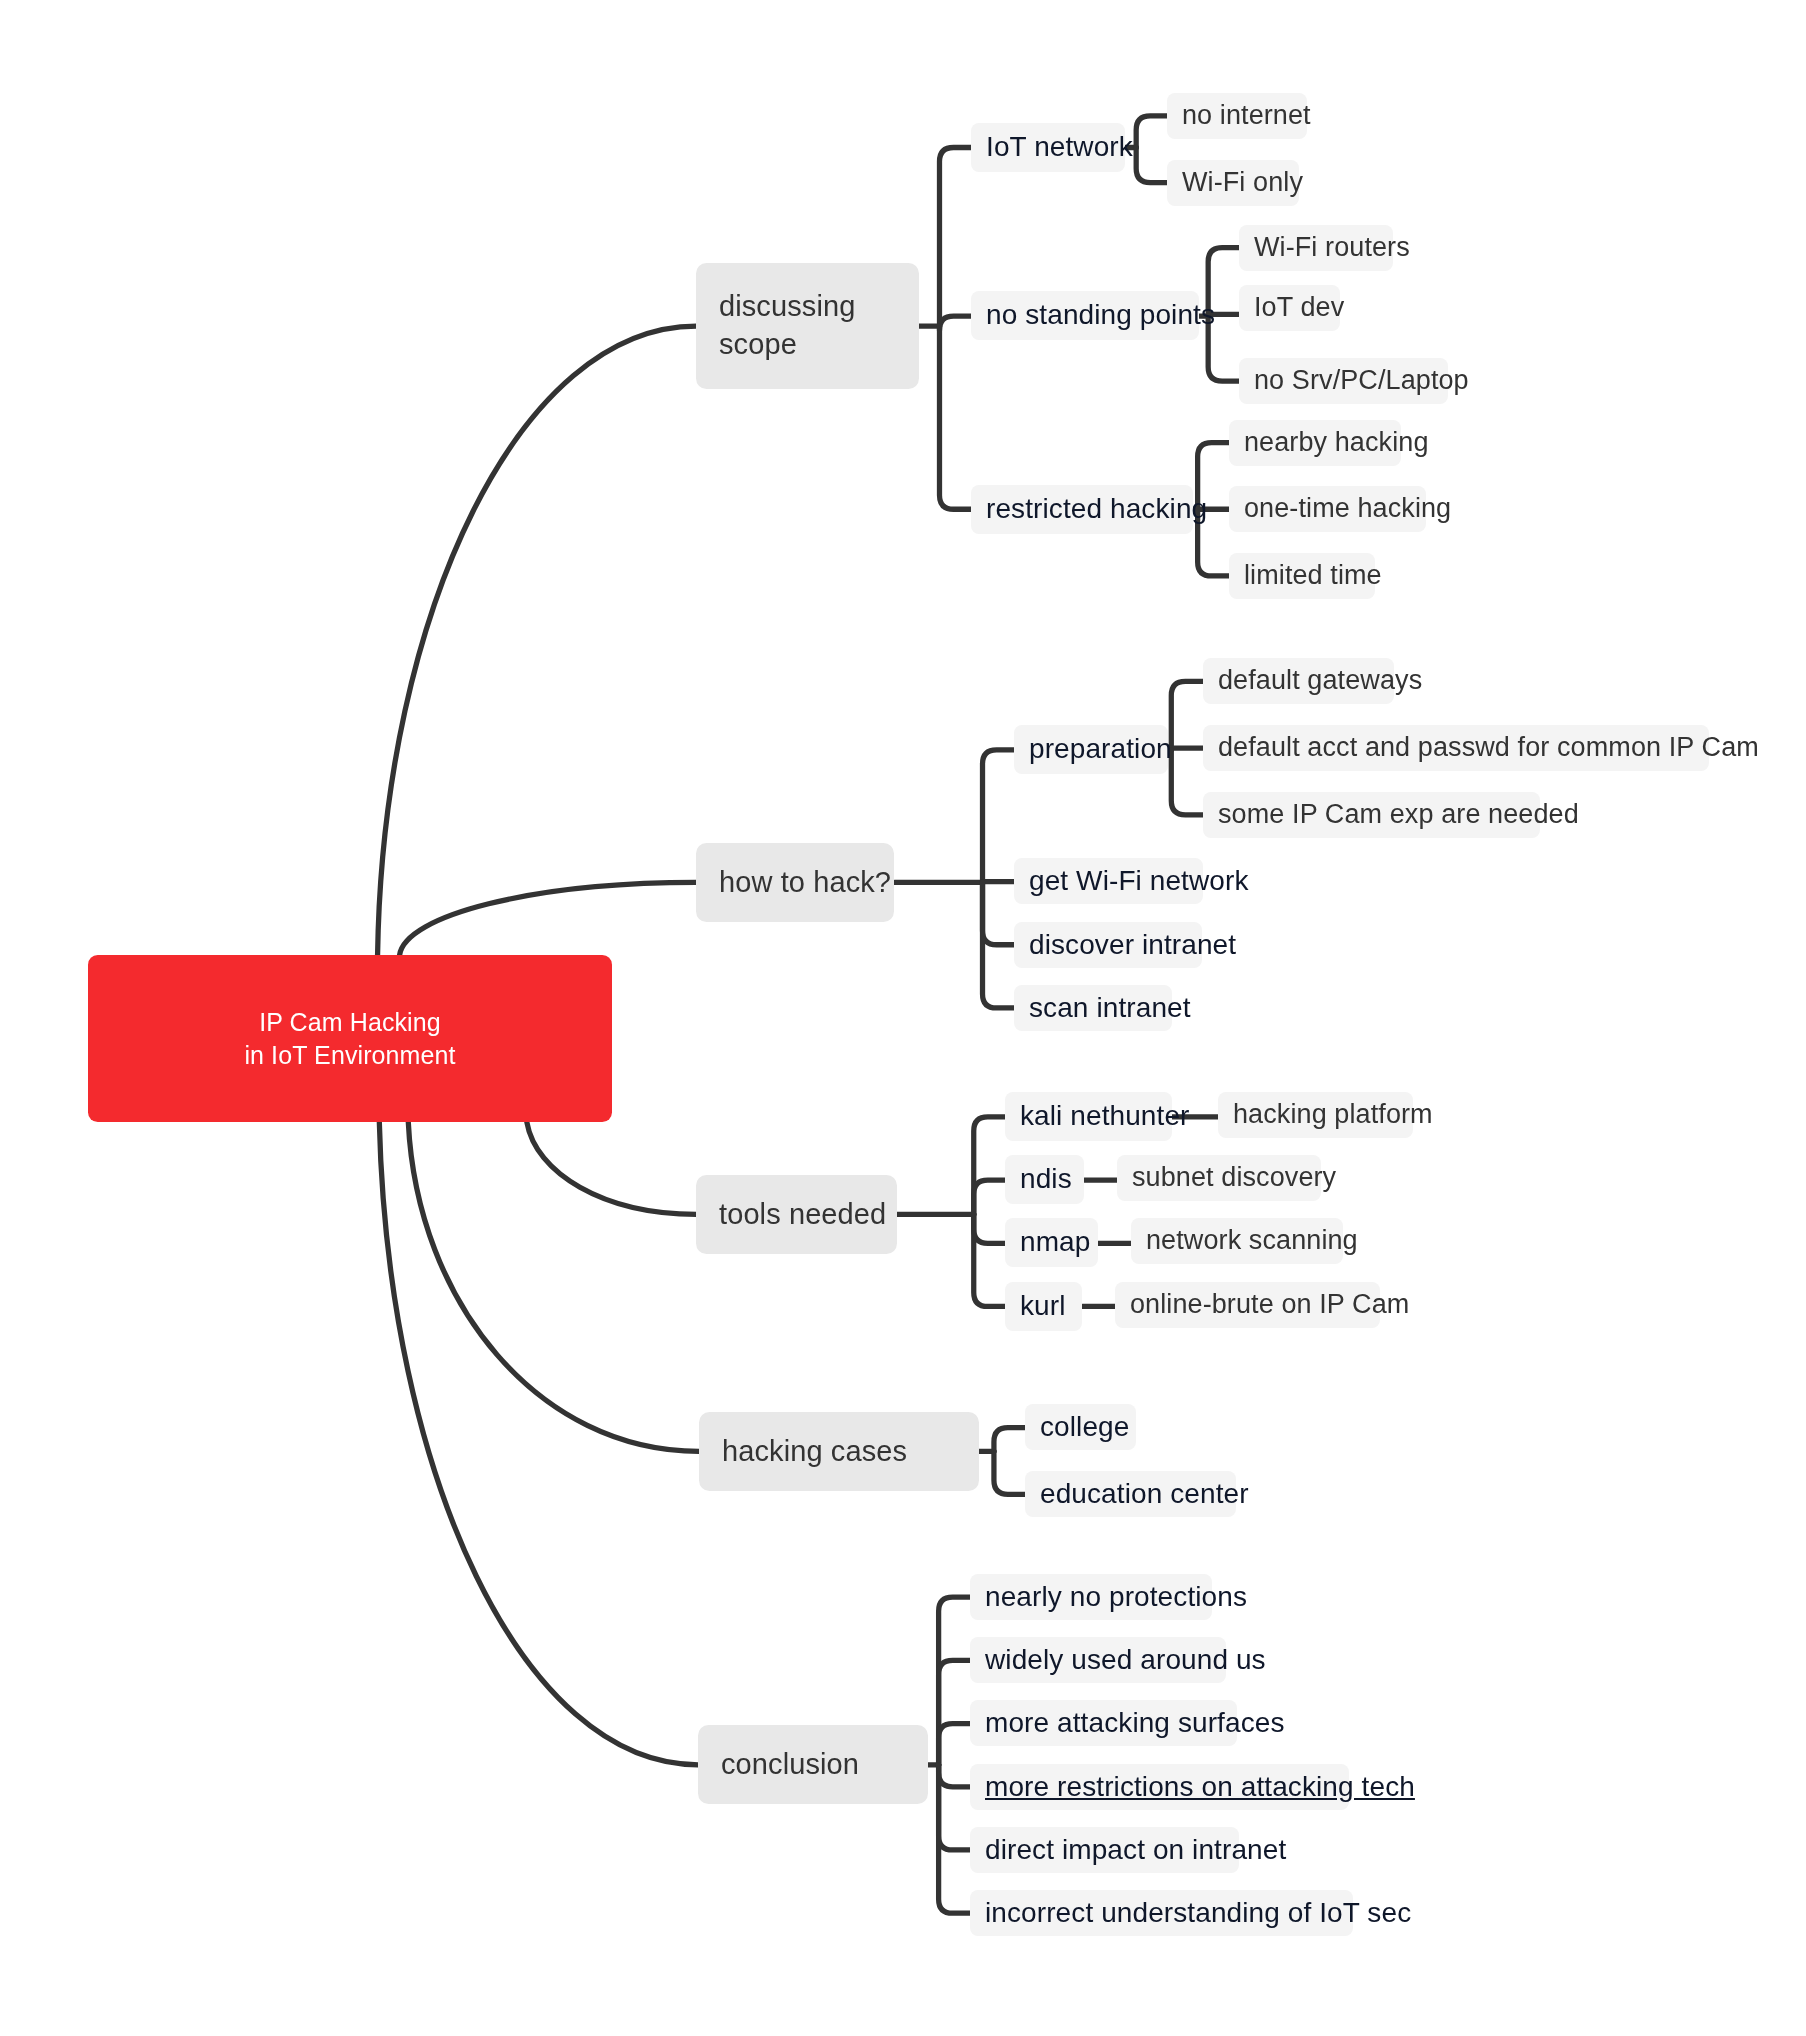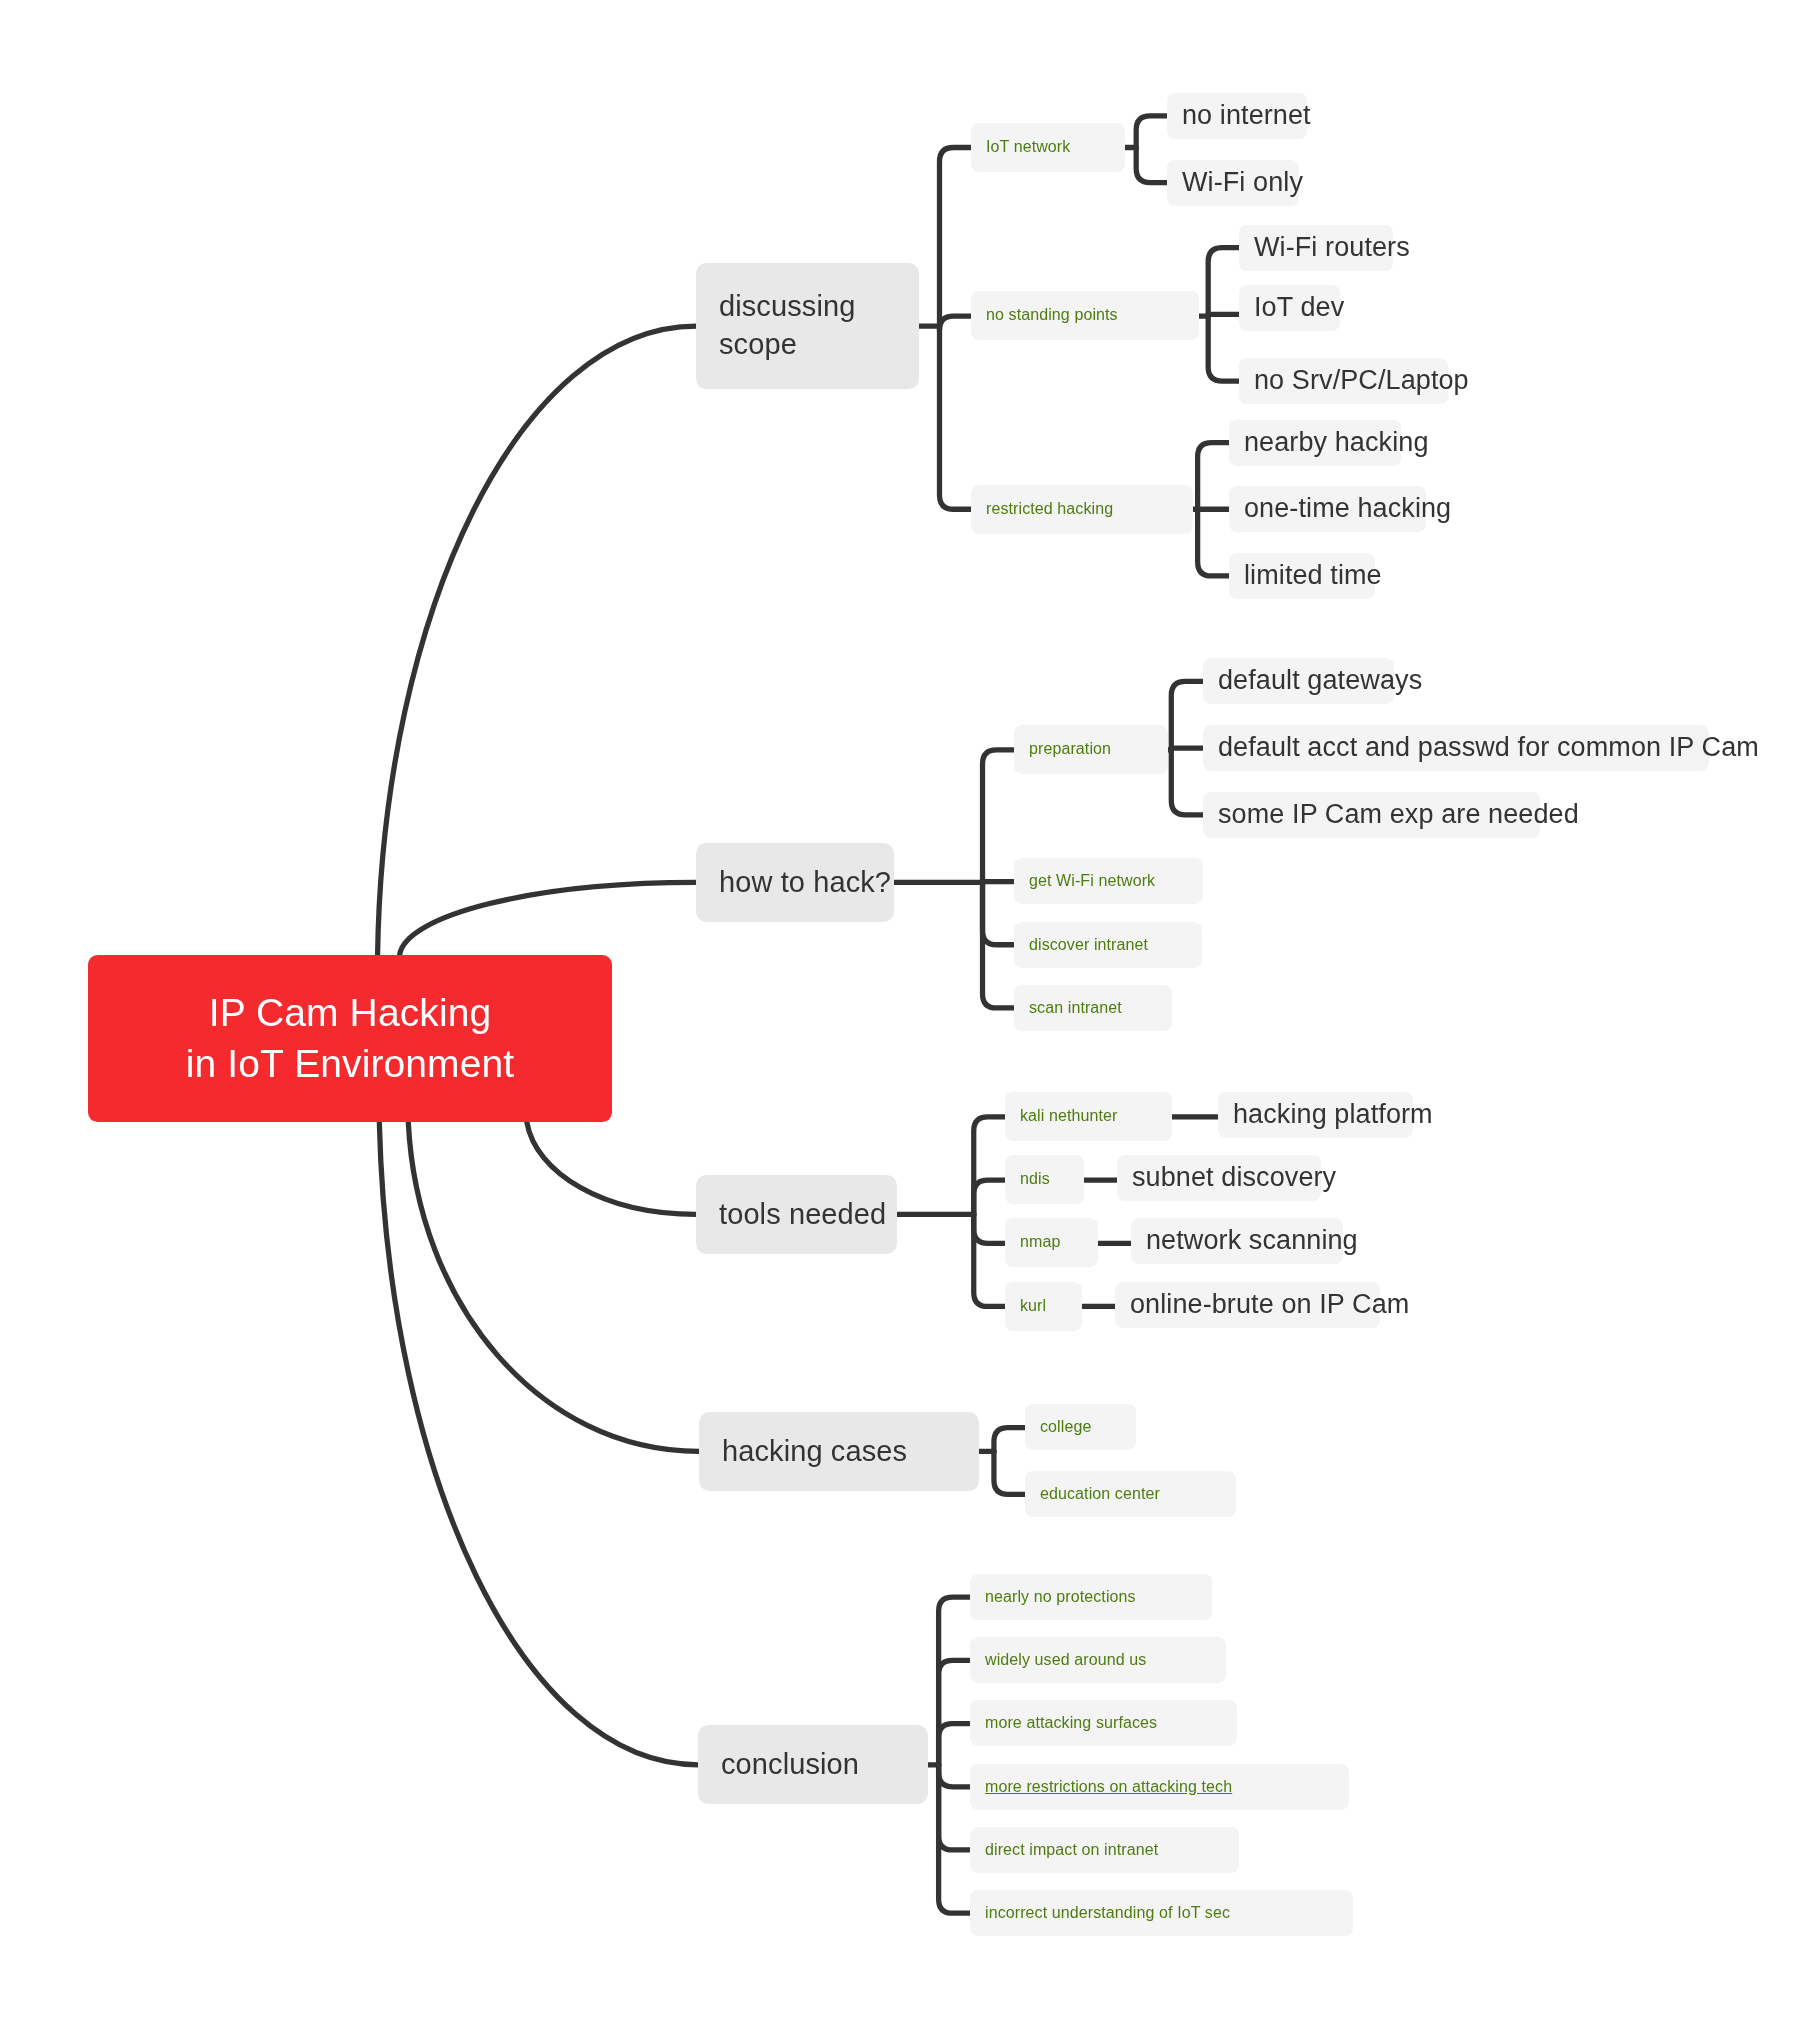--- a/index.html
+++ b/index.html
@@ -34,42 +34,42 @@
     align-items: center;
     justify-content: flex-start;
     white-space: pre;
     line-height: 1.30;
     letter-spacing: 0.1px;
   }
   .node-root {
     background: #F42A2E;
     color: #ffffff;
     border-radius: 9.7px;
-    font-size: 39px;
+    font-size: 25px;
     justify-content: center;
     text-align: center;
     padding: 0 23px;
     line-height: 1.30;
   }
   .node-root .txt { display: block; width: 100%; }
   .node-l1 {
     background: #e8e8e8;
     color: #333333;
     border-radius: 10.5px;
     font-size: 29px;
     padding: 0 23px;
   }
   .node-l1.multiline {
     align-items: center;
   }
   .node-l2 {
     background: #f4f4f4;
-    color: #4d7c0f;
+    color: #0f172a;
     border-radius: 8px;
-    font-size: 16px;
+    font-size: 28px;
     padding: 0 15px;
   }
   .node-l3 {
     background: #f4f4f4;
     color: #333333;
     border-radius: 8px;
     font-size: 27px;
     padding: 0 15px;
   }
   .txt { pointer-events: none; }

